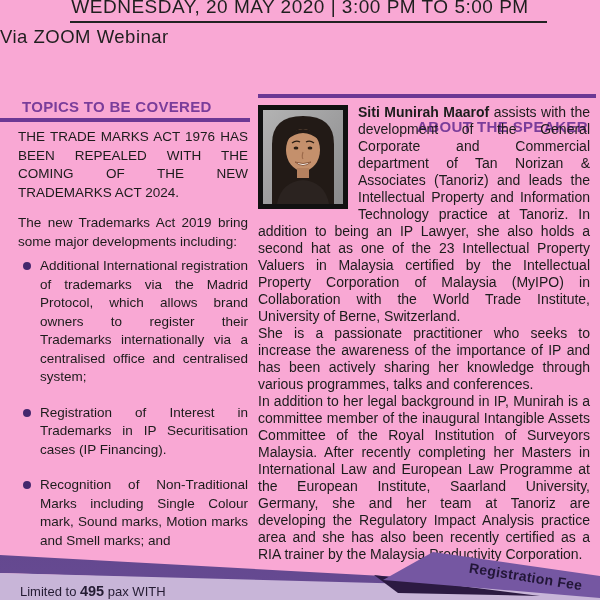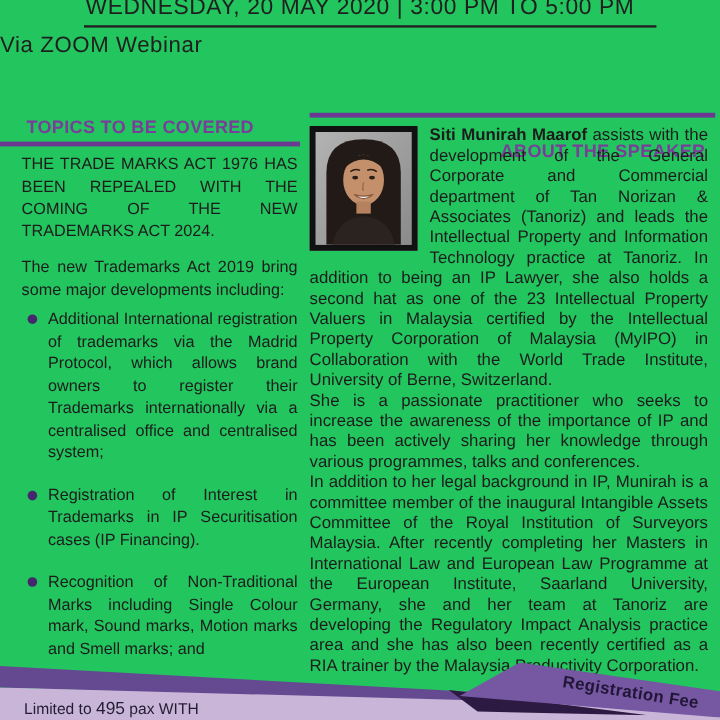--- a/index.html
+++ b/index.html
@@ -1,18 +1,18 @@
 <!DOCTYPE html>
 <html><head>
 <meta charset="utf-8">
 <style>
   html,body{margin:0;padding:0;background:#ffffff;}
   .page{
     position:relative;width:600px;height:600px;overflow:hidden;
-    background:#22c55e;font-family:"Liberation Sans",sans-serif;color:#1c1c1c;
+    background:#f9a8d4;font-family:"Liberation Sans",sans-serif;color:#1c1c1c;
   }
   
   .header-date{
     position:absolute;top:-4px;left:0;right:0;text-align:center;
     font-size:19px;font-weight:500;letter-spacing:.5px;color:#1f1f1f;white-space:nowrap;
   }
   .header-rule{position:absolute;top:21px;left:70px;width:477px;height:2px;background:#222;}
   .header-via{
     position:absolute;top:26px;left:0;right:0;
     font-size:18.5px;letter-spacing:.5px;color:#1f1f1f;
@@ -63,21 +63,21 @@
   .ribbon{background:#7557a2;
     clip-path:polygon(383px 580px,433px 552px,600px 576px,600px 598px);}
   .ribbon-label{
     position:absolute;left:448px;top:556px;width:160px;text-align:center;
     transform:rotate(9deg);transform-origin:left top;
     font-size:14px;font-weight:600;letter-spacing:.3px;color:#221637;
   }
   .limited{
     position:absolute;left:20px;top:583px;font-size:13px;color:#241c33;
   }
-  .limited .count{font-weight:normal;font-size:14.5px;margin-top:36px;}
+  .limited .count{font-weight:bold;font-size:14.5px;margin-top:36px;}
 </style>
 </head>
 <body>
 
 <div class="page">
 
   <div class="header-date">WEDNESDAY, 20 MAY 2020 | 3:00 PM TO 5:00 PM</div>
   <div class="header-rule"></div>
   <div class="header-via">Via ZOOM Webinar</div>
 

